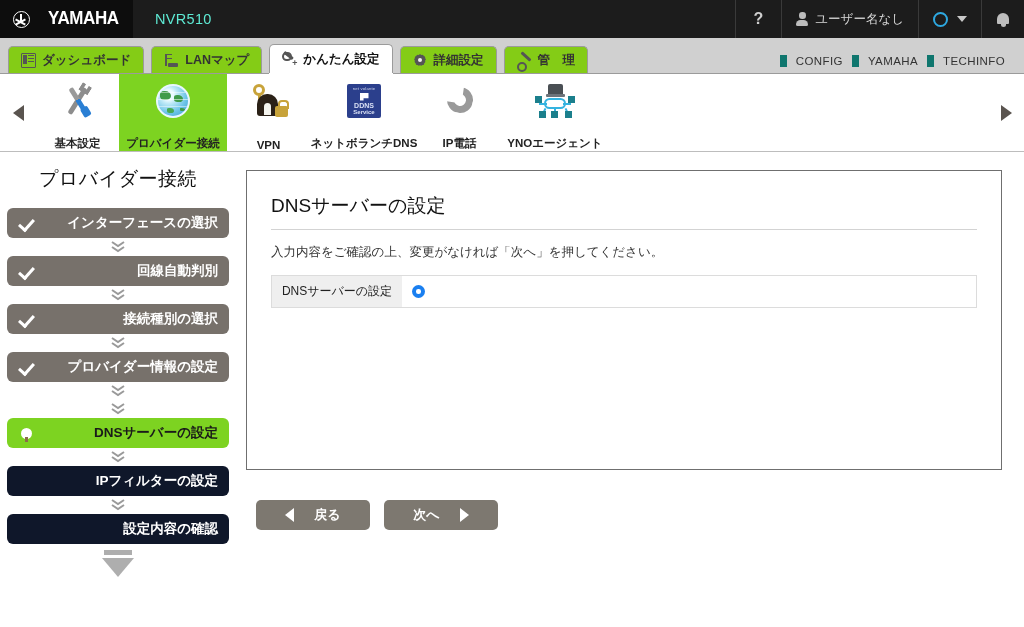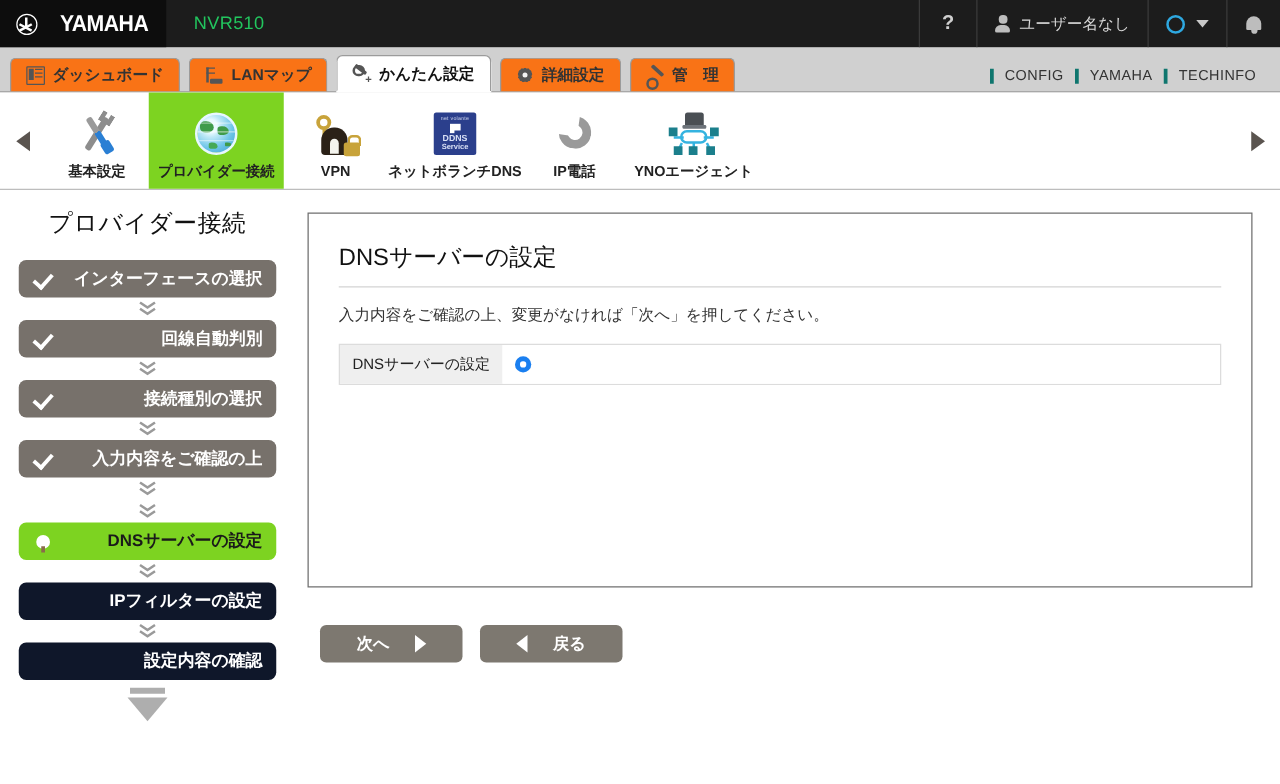--- a/index.html
+++ b/index.html
@@ -38,21 +38,21 @@
   .yamaha-mark i {
     position: absolute; width: 11px; height: 1.7px; background: #fff;
     left: 1.3px; top: 9px; transform: rotate(28deg);
   }
   .yamaha-word {
     font-size: 17px; font-weight: bold; letter-spacing: -0.4px;
     font-family: "Liberation Sans", sans-serif; transform: scaleY(1.08);
   }
   .model-name {
     display: flex; align-items: center; padding-left: 22px;
-    font-size: 14.5px; color: #22c55e; letter-spacing: .3px;
+    font-size: 14.5px; color: #5eead4; letter-spacing: .3px;
   }
   .topbar-spacer { flex: 1; }
   .tb-cell {
     display: flex; align-items: center; justify-content: center;
     padding: 0 14px; border-left: 1px solid #3a3a3a; font-size: 12.5px;
     color: #d8d8d8; gap: 7px;
   }
   .tb-help { font-size: 16px; font-weight: bold; color: #cfcfcf; padding: 0 18px; }
   .person-ico {
     width: 12px; height: 14px; position: relative; flex: none;
@@ -83,21 +83,21 @@
     background:#bdbdbd; border-radius: 0 0 3px 3px;
   }
 
   
   .tabbar {
     height: 36px; background: #d0d0d0; display: flex; align-items: flex-end;
     padding-left: 8px; border-bottom: 1px solid #9b9b9b; position: relative;
   }
   .tab {
     height: 27px; margin-right: 7px; padding: 0 12px;
-    background: #f97316; border: 1px solid #9b9b9b; border-bottom: none;
+    background: #84cc16; border: 1px solid #9b9b9b; border-bottom: none;
     border-radius: 5px 5px 0 0; display: flex; align-items: center; gap: 6px;
     font-size: 12.5px; color: #333; font-weight: bold; position: relative;
   }
   .tab.active {
     background: #fff; height: 29px; color: #111;
     box-shadow: 0 1px 0 0 #fff;
   }
   .tab.active::after {
     content:""; position:absolute; left:0; right:0; bottom:-1px; height:2px; background:#fff;
   }
@@ -152,36 +152,36 @@
     transform: rotate(42deg); border-radius:1px;
   }
   .ico-wr::after {
     content:""; position:absolute; left:0; top:9px; width:6px; height:6px;
     border:2.2px solid #555; border-radius:50%;
   }
   .tabbar-links {
     position: absolute; right: 10px; bottom: 6px; display: flex; align-items: center;
     font-size: 11.5px; color: #333; letter-spacing: .4px;
   }
-  .tabbar-links span { padding: 0 9px; border-left: 3px solid #0f766e; }
+  .tabbar-links span { padding: 0 9px; border-left: 7px solid #0f766e; }
 
   
   .iconnav {
     height: 78px; background: #fff; display: flex; align-items: stretch;
     border-bottom: 1px solid #bdbdbd; position: relative;
   }
   .nav-arrow {
     width: 36px; display:flex; align-items:center; justify-content:center;
   }
   .tri-l { width:0;height:0;border-top:8px solid transparent;border-bottom:8px solid transparent;border-right:11px solid #5a544f; }
   .tri-r { width:0;height:0;border-top:8px solid transparent;border-bottom:8px solid transparent;border-left:11px solid #5a544f; }
   .nav-items { flex:1; display:flex; align-items:stretch; }
   .nav-item {
     width: 83px; display:flex; flex-direction:column; align-items:center;
-    justify-content:center; padding-top: 8px; gap: 4px;
+    justify-content:space-between; padding-top: 8px; gap: 4px;
   }
   .nav-item.wide { width: 108px; }
   .nav-item.active { background: #7dd321; }
   .nav-label { font-size: 11.5px; color: #222; font-weight: bold; white-space: nowrap; }
   .nav-ico { height: 38px; display:flex; align-items:center; justify-content:center; }
 
   
   .icn-tools { width: 36px; height: 34px; position: relative; }
   .icn-tools .bar1 {
     position:absolute; width:5px; height:30px; background:#8d8d8d;
@@ -295,21 +295,21 @@
   .body-area { display: flex; height: 470px; background: #fff; }
 
   
   .sidebar { width: 236px; padding-top: 14px; }
   .side-title {
     text-align: center; font-size: 19px; color: #111; font-weight: normal;
     margin-bottom: 16px; letter-spacing: .5px;
   }
   .steps { display: flex; flex-direction: column; align-items: center; }
   .step {
-    width: 206px; min-height: 30px; border-radius: 6px; display: flex;
+    width: 222px; min-height: 30px; border-radius: 6px; display: flex;
     align-items: center; padding: 0 11px; position: relative;
   }
   .step.done { background: #77716b; color: #fff; }
   .step.current { background: #7dd321; color: #1a1a1a; }
   .step.todo { background: #0f172a; color: #fff; }
   .step-ico { width: 22px; flex: none; display:flex; align-items:center; }
   .chk {
     display:inline-block; width:15px; height:9px; border-left:3px solid #fff;
     border-bottom:3px solid #fff; transform: rotate(-48deg) scale(1,1.05); margin-left:1px;
   }
@@ -574,21 +574,21 @@
           <svg class="chev-svg" width="14" height="12" viewBox="0 0 14 12">
             <path d="M1 1 L7 5 L13 1" stroke="#9a9a9a" stroke-width="2" fill="none"></path>
             <path d="M1 6 L7 10 L13 6" stroke="#9a9a9a" stroke-width="2" fill="none"></path>
           </svg>
         </div>
 
         <div class="step done">
           <span class="step-ico">
               <i class="chk"></i>
             </span>
-          <span class="step-label">入力内容をご確認の上</span>
+          <span class="step-label">プロバイダー情報の設定</span>
         </div>
         <div class="connector">
           <svg class="chev-svg" width="14" height="12" viewBox="0 0 14 12">
             <path d="M1 1 L7 5 L13 1" stroke="#9a9a9a" stroke-width="2" fill="none"></path>
             <path d="M1 6 L7 10 L13 6" stroke="#9a9a9a" stroke-width="2" fill="none"></path>
           </svg>
         </div>
 
         <div class="connector">
           <svg class="chev-svg" width="14" height="12" viewBox="0 0 14 12">
@@ -643,26 +643,26 @@
         <div class="field-row">
           <div class="field-label">DNSサーバーの設定</div>
           <div class="field-value">
             <span class="radio-on"></span>
           </div>
         </div>
       </div>
 
       <div class="footer">
         <div class="nav-btns">
+          <button class="btn btn-back">
+            <span class="btri-l"></span>
+            <span>戻る</span>
+          </button>
           <button class="btn btn-next">
             <span>次へ</span>
             <span class="btri-r"></span>
           </button>
-          <button class="btn btn-back">
-            <span class="btri-l"></span>
-            <span>戻る</span>
-          </button>
         </div>
       </div>
     </div>
 
   </div>
 </div>
 
 </body></html>

